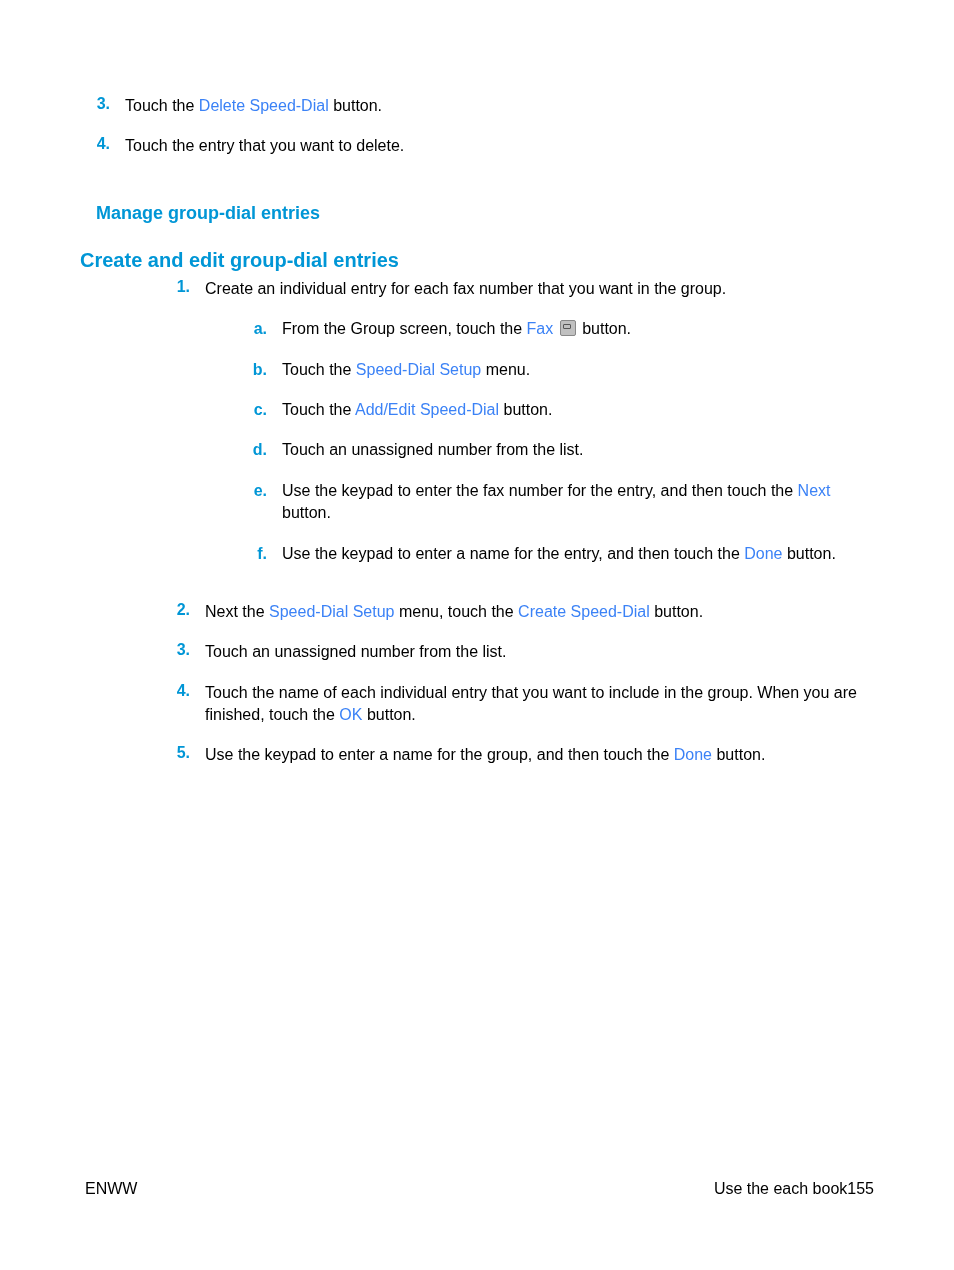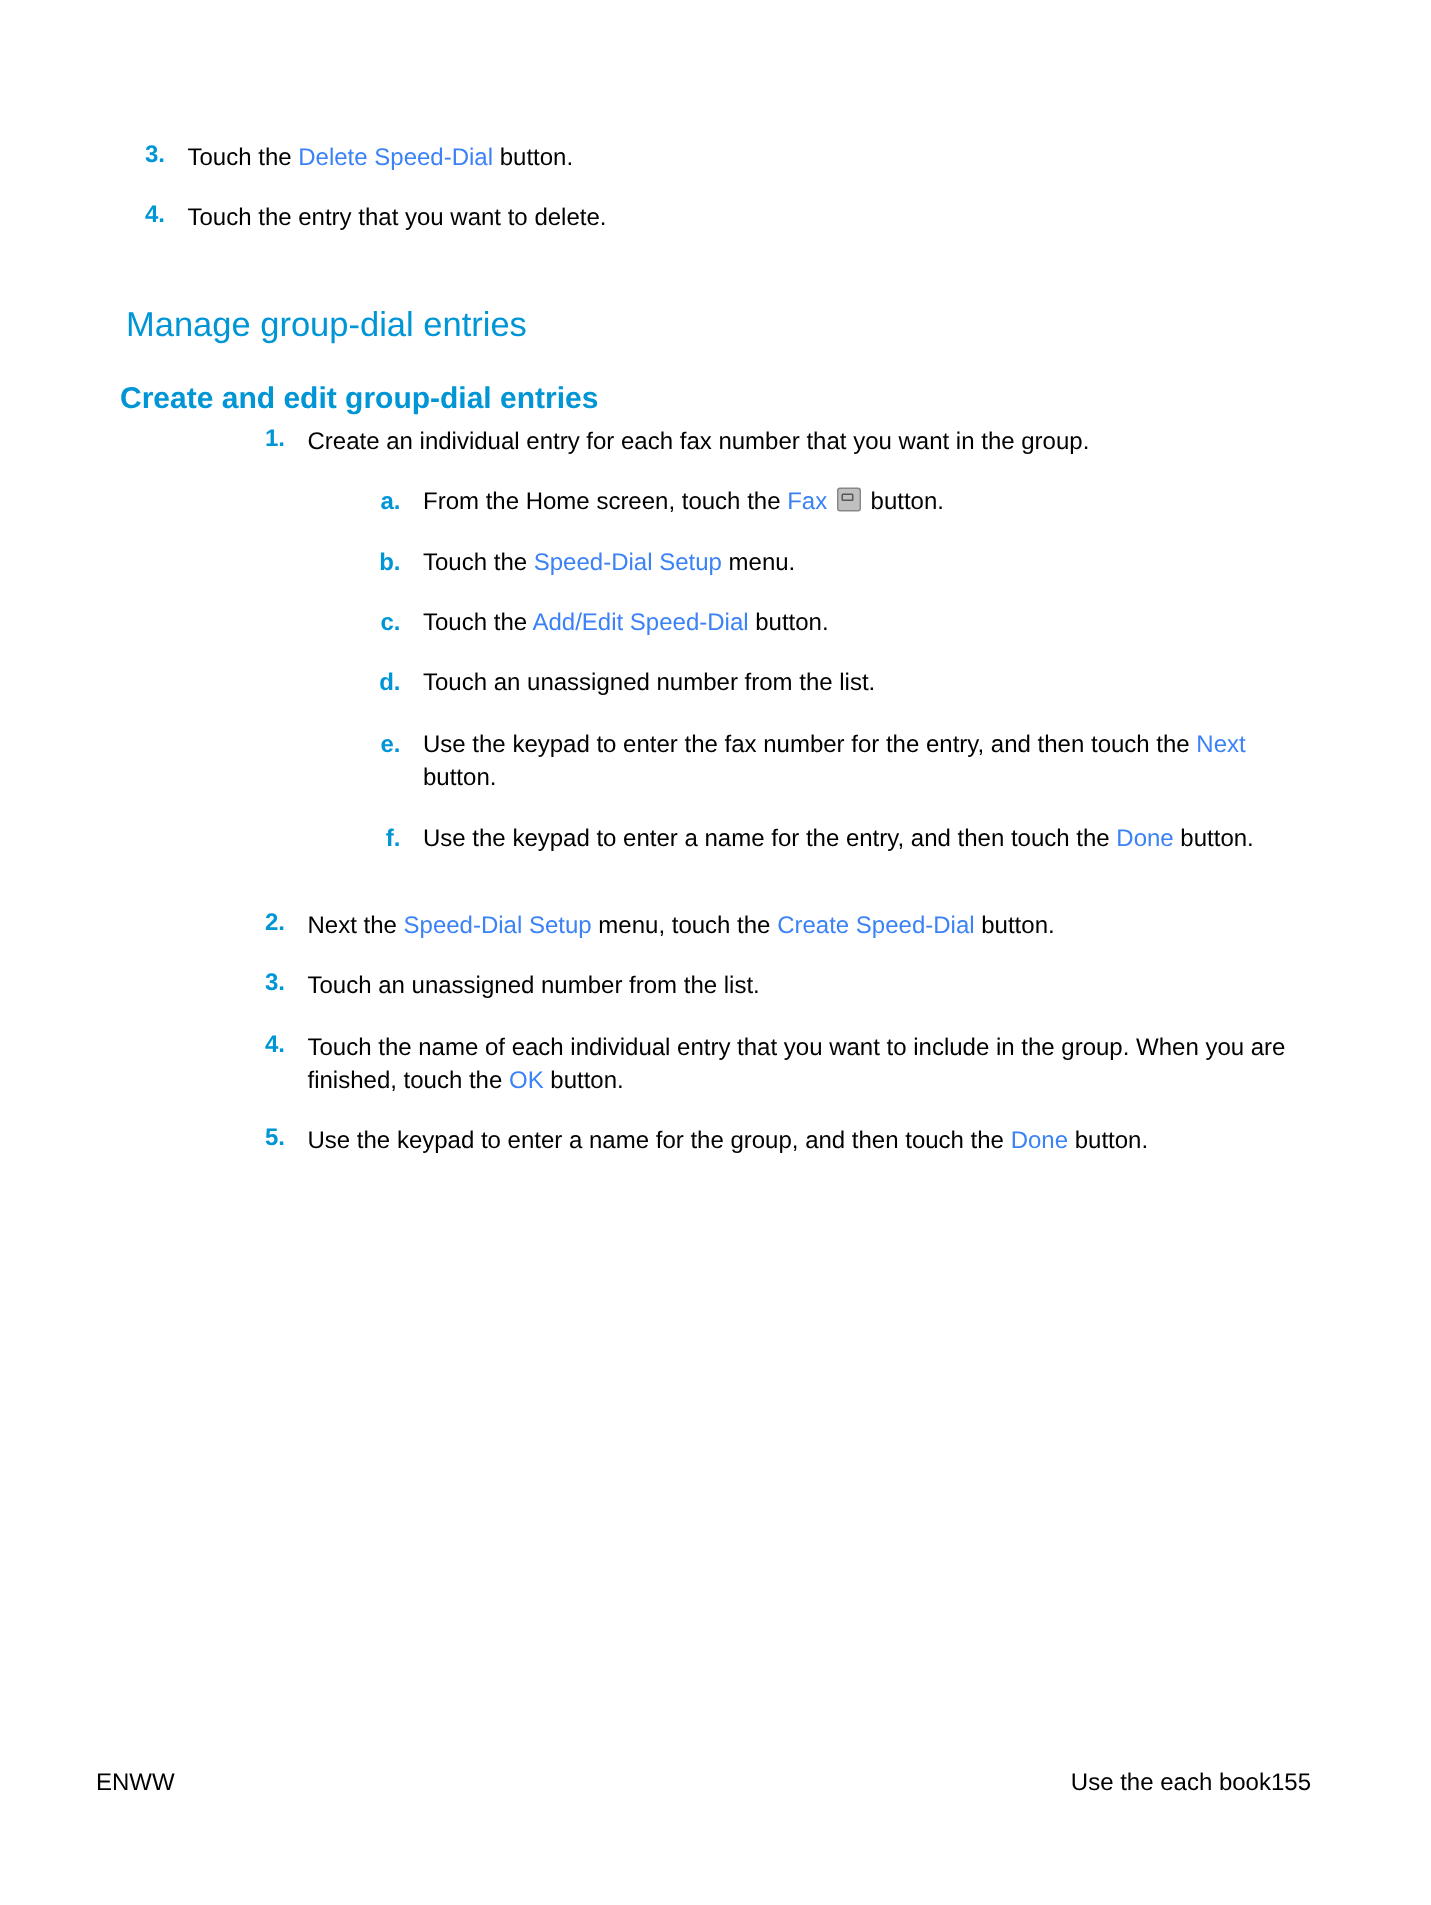--- a/index.html
+++ b/index.html
@@ -18,21 +18,21 @@
   }
   .ol1 { margin: 0; padding: 0; list-style: none; }
   .ol1 > li { margin-bottom: 18px; display: flex; }
   .ol1 > li > .mark { width: 45px; flex: 0 0 45px; font-weight: bold; color: #0096d6; font-size: 16px; text-align: right; padding-right: 15px; box-sizing: border-box; }
   .ol1 > li > .txt { flex: 1; font-size: 16px; line-height: 1.4; }
   .ol2 { margin: 18px 0 0 0; padding: 0; list-style: none; }
   .ol2 > li { margin-bottom: 18px; display: flex; }
   .ol2 > li > .mark { width: 45px; flex: 0 0 45px; font-weight: bold; color: #0096d6; font-size: 16px; text-align: right; padding-right: 15px; box-sizing: border-box; }
   .ol2 > li > .txt { flex: 1; font-size: 16px; line-height: 1.4; }
   .lnk { color: #3b82f6; text-align: center; }
-  h2.h-main { color: #0096d6; font-weight: normal; font-size: 23px; margin: 45px 0 25px 4px; }
+  h2.h-main { color: #0096d6; font-weight: bold; font-size: 18px; margin: 45px 0 25px 16px; }
   h3.h-sub { color: #0096d6; font-weight: bold; font-size: 20px; margin: 0 0 6px 0; }
   .indent { padding-left: 80px; }
   .indent2 { padding-left: 32px; }
   .fax-icon {
     display: inline-block;
     width: 14px; height: 14px;
     vertical-align: -2px;
     background: #c0c0c0;
     border: 1px solid #888;
     border-radius: 2px;
@@ -43,21 +43,21 @@
     content: "";
     position: absolute;
     left: 2px; top: 3px;
     width: 6px; height: 3px;
     border: 1px solid #555;
     border-radius: 1px;
   }
   .footer {
     position: absolute;
     bottom: 72px;
-    left: 64px;
+    left: 85px;
     right: 80px;
     display: flex;
     justify-content: space-between;
     align-items: baseline;
     font-size: 16px;
     color: #000;
   }
   .footer .right { }
   .footer .pageno { }
 </style>
@@ -87,21 +87,21 @@
   <ul class="ol1 indent">
 
     <li>
       <div class="mark">1.</div>
       <div class="txt">
         <span>Create an individual entry for each fax number that you want in the group.</span>
         <ul class="ol2 indent2">
           <li>
             <div class="mark">a.</div>
             <div class="txt">
-              <span>From the Home screen, touch the </span><span class="lnk">Fax</span> <span class="fax-icon"></span><span> button.</span>
+              <span>From the Group screen, touch the </span><span class="lnk">Fax</span> <span class="fax-icon"></span><span> button.</span>
             </div>
           </li>
           <li>
             <div class="mark">b.</div>
             <div class="txt">
               <span>Touch the </span><span class="lnk">Speed-Dial Setup</span><span> menu.</span>
             </div>
           </li>
           <li>
             <div class="mark">c.</div>

